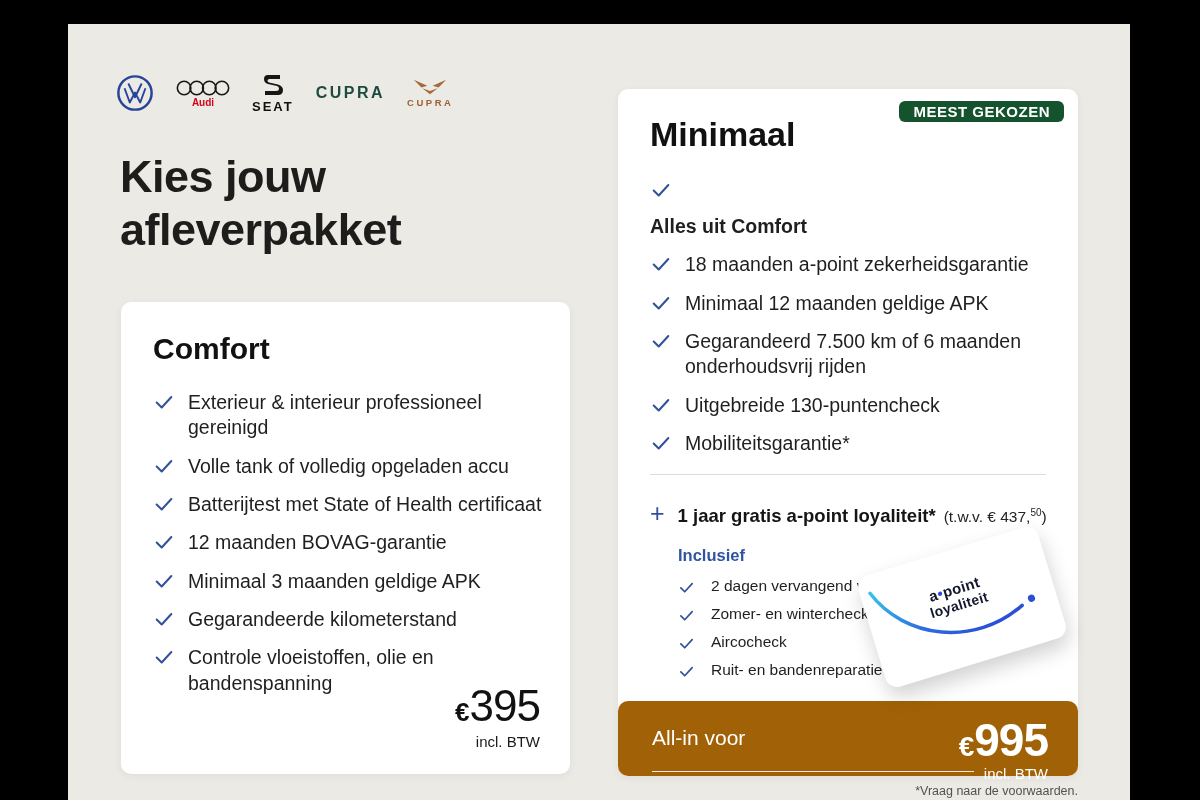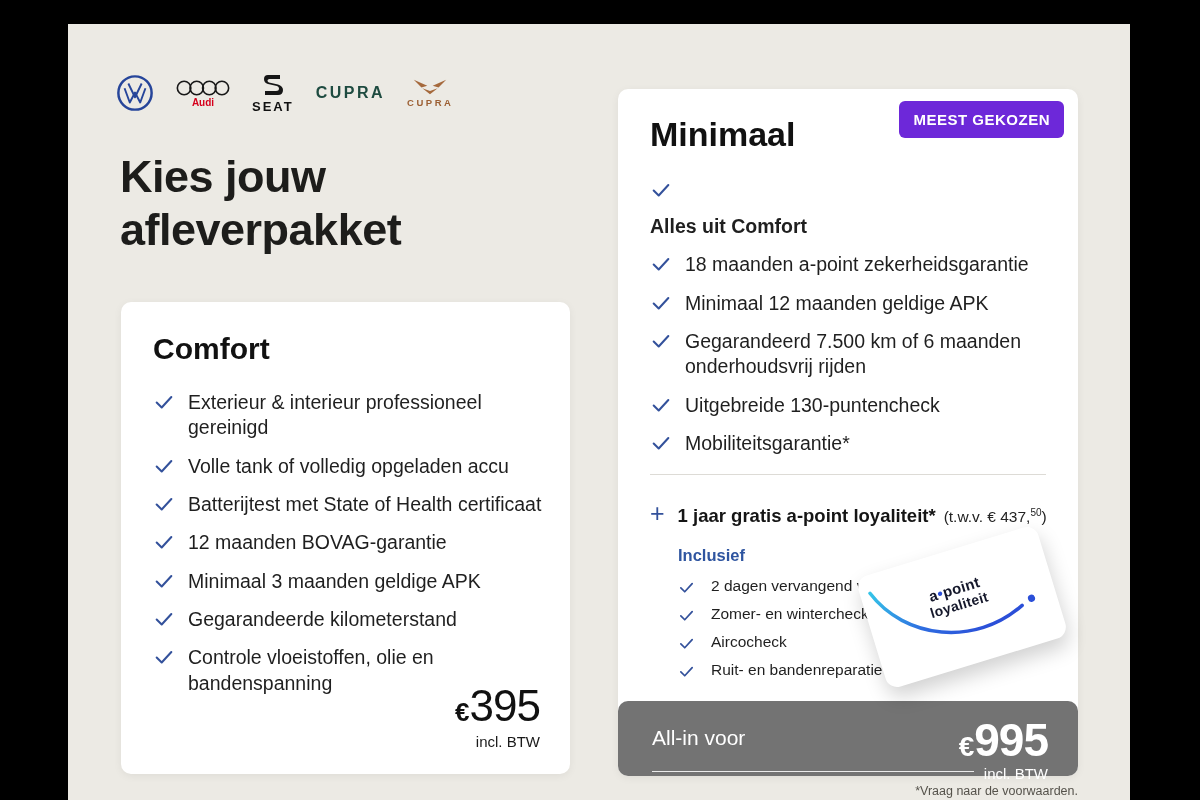--- a/index.html
+++ b/index.html
@@ -39,23 +39,23 @@
   .zekerheid .card-title { font-size: 34px; padding: 26px 0 0 32px; }
 
   ul.check-list { list-style: none; margin: 24px 0 0 0; padding: 0 24px 0 32px; }
   .check-list li { display: flex; gap: 13px; margin-bottom: 13px; font-size: 19.5px; color: #1F1F1F; line-height: 1.3; }
   .check-list li.bold { font-weight: 700; flex-direction: column; }
   .check-icon { flex: 0 0 22px; margin-top: 1px; }
   .sub-check  { flex: 0 0 17px; margin-top: 2px; }
 
   .badge {
     position: absolute; top: 12px; right: 14px;
-    background: #6d28d9; color: #fff;
+    background: #14532d; color: #fff;
     font-size: 15px; font-weight: 700; letter-spacing: 0.5px;
-    padding: 10px 14px; border-radius: 6px;
+    padding: 2px 14px; border-radius: 6px;
   }
 
   .divider { height: 1px; background: #DDDBD6; margin: 18px 32px 0 32px; }
 
   .bonus-row { display: flex; align-items: baseline; margin: 26px 0 0 32px; white-space: nowrap; }
   .plus-icon { color: #33519B; font-size: 25px; font-weight: 400; margin-right: 13px; line-height: 1; }
   .bonus-label { font-size: 18.5px; font-weight: 700; color: #151515; }
   .bonus-value { font-size: 15.5px; color: #232323; margin-left: 8px; }
   .bonus-value sup { font-size: 10px; }
 
@@ -71,21 +71,21 @@
   }
   .loyalty-arc { position: absolute; left: 0; top: 0; }
   .loyalty-text { position: absolute; left: 62px; top: 30px; text-align: center; color: #15182B; }
   .lt1 { font-size: 15px; font-weight: 800; letter-spacing: 0.3px; }
   .lt1 .dot { color: #2B4FD8; }
   .lt2 { font-size: 14px; font-weight: 600; letter-spacing: 0.3px; }
 
   
   .card-footer {
     position: absolute; left: 0; right: 0; bottom: 0; height: 75px;
-    background: #737373; border-radius: 10px; z-index: 2;
+    background: #a16207; border-radius: 10px; z-index: 2;
   }
   .footer-label { position: absolute; left: 34px; top: 25px; color: #fff; font-size: 21px; }
   .footer-line  { position: absolute; left: 34px; top: 70px; width: 322px; height: 1px; background: rgba(255,255,255,0.85); }
   .footer-price { position: absolute; right: 30px; top: 12px; color: #fff; }
   .euro-sm   { font-size: 28px; font-weight: 700; }
   .amount-lg { font-size: 46px; font-weight: 800; letter-spacing: -1px; }
   .footer-note { position: absolute; right: 30px; top: 64px; color: #fff; font-size: 15px; }
 
   
   .comfort-price { position: absolute; right: 30px; bottom: 24px; text-align: right; color: #111; }

